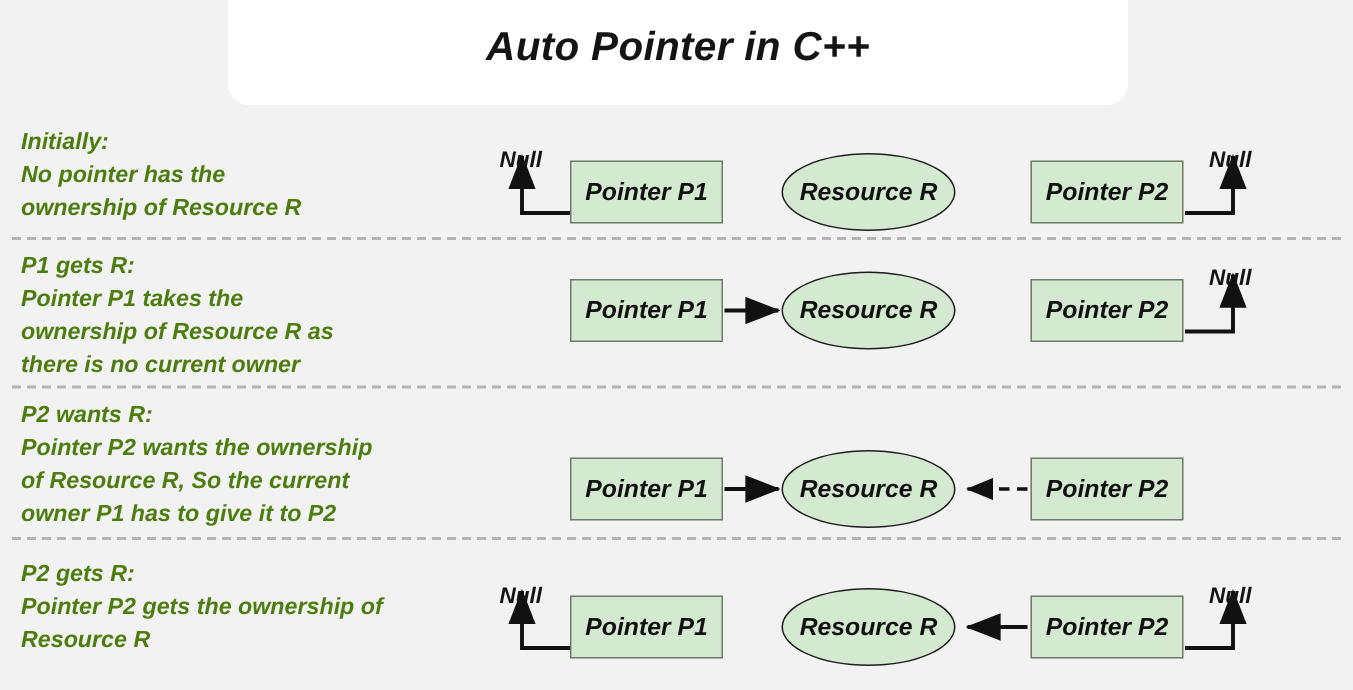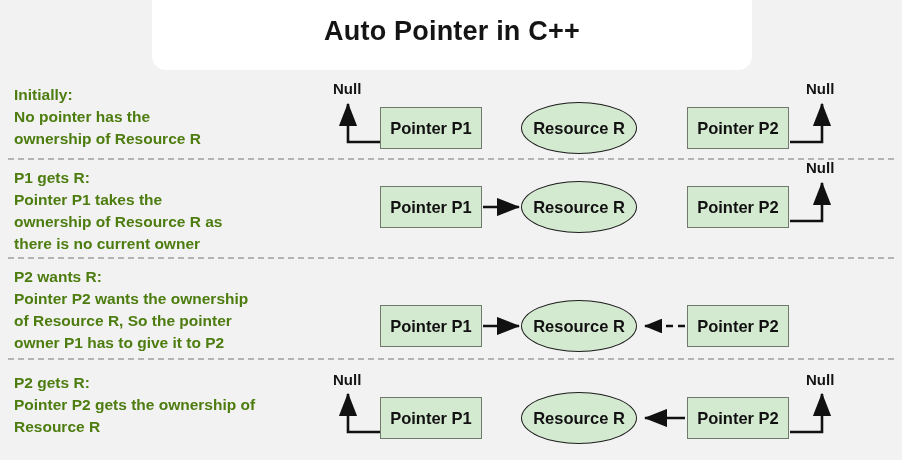--- a/index.html
+++ b/index.html
@@ -11,20 +11,21 @@
     height: 460px;
     background: #f2f2f2;
     font-family: "Liberation Sans", sans-serif;
     overflow: hidden;
     position: relative;
   }
   #canvas {
     position: relative;
     width: 804px;
     height: 460px;
+    font-style: italic;
   }
 
   
   .title-box {
     position: absolute;
     left: 152px;
     top: -14px;
     width: 600px;
     height: 84px;
     background: #ffffff;
@@ -97,20 +98,21 @@
     justify-content: center;
     font-size: 16.5px;
     font-weight: bold;
     color: #111111;
   }
   .null-label {
     position: absolute;
     font-size: 15px;
     font-weight: bold;
     color: #141414;
+    margin-top: 18px;
   }
   .svg-layer {
     position: absolute;
     left: 0;
     top: 0;
     width: 902px;
     height: 460px;
     pointer-events: none;
     overflow: visible;
   }
@@ -171,21 +173,21 @@
   <div class="null-label" style="left:806px; top:159px;">Null</div>
   <div class="pbox" style="left:380px; top:186px;">Pointer P1</div>
   <div class="ellipse" style="left:521px; top:181px;">Resource R</div>
   <div class="pbox" style="left:687px; top:186px;">Pointer P2</div>
 
   <div class="divider" style="top:257px;"></div>
 
   <div class="row" style="top:266px;">
     <div class="row-desc">P2 wants R:
 Pointer P2 wants the ownership
-of Resource R, So the pointer
+of Resource R, So the current
 owner P1 has to give it to P2</div>
   </div>
   <div class="pbox" style="left:380px; top:305px;">Pointer P1</div>
   <div class="ellipse" style="left:521px; top:300px;">Resource R</div>
   <div class="pbox" style="left:687px; top:305px;">Pointer P2</div>
 
   <div class="divider" style="top:358px;"></div>
 
   <div class="row" style="top:372px;">
     <div class="row-desc">P2 gets R:

